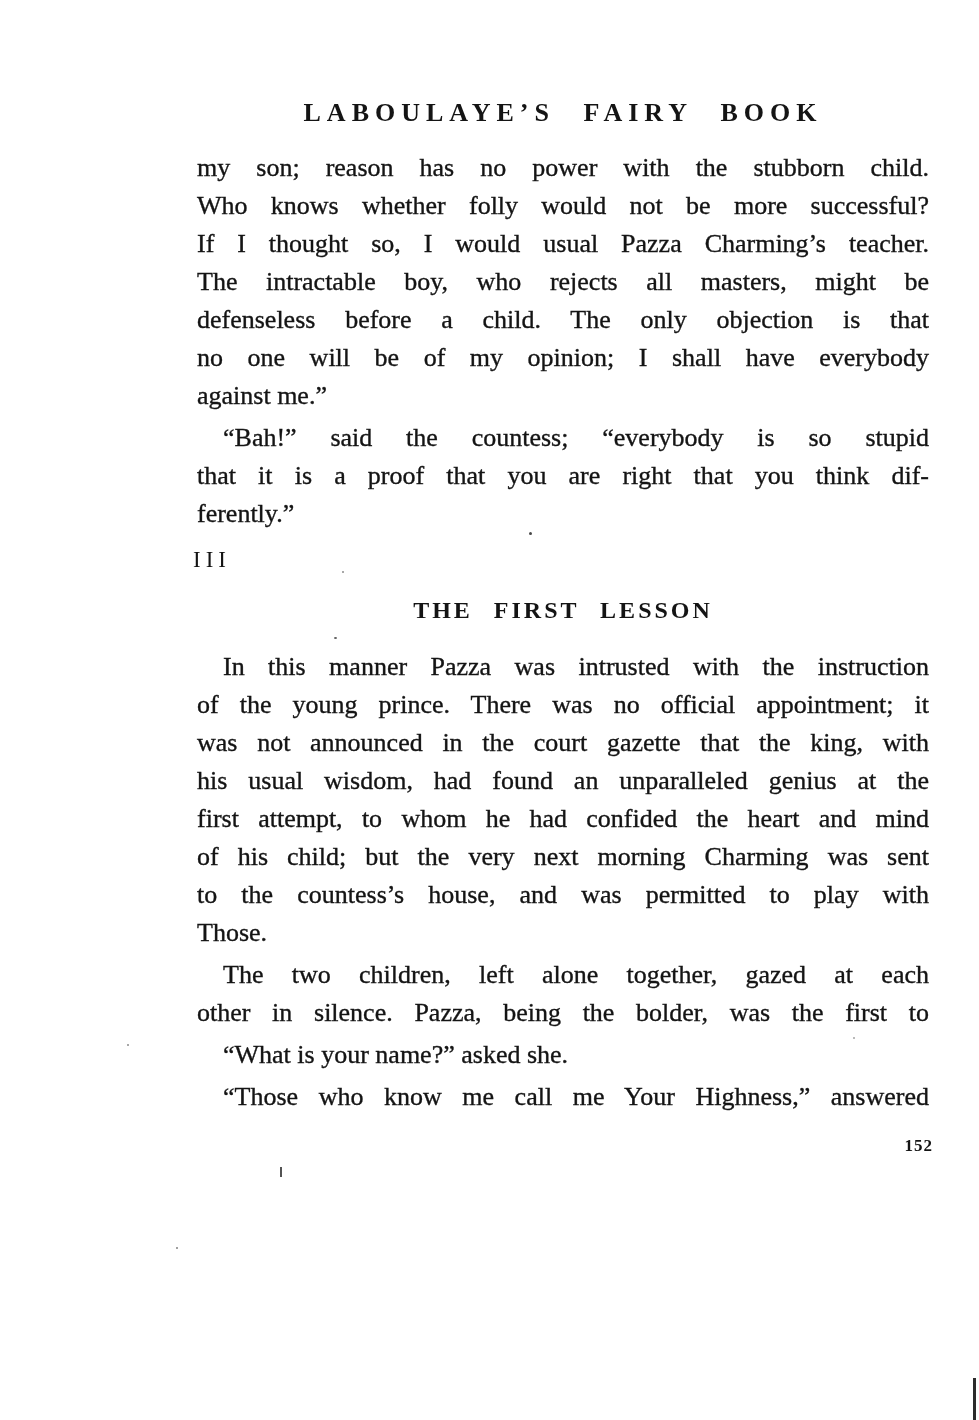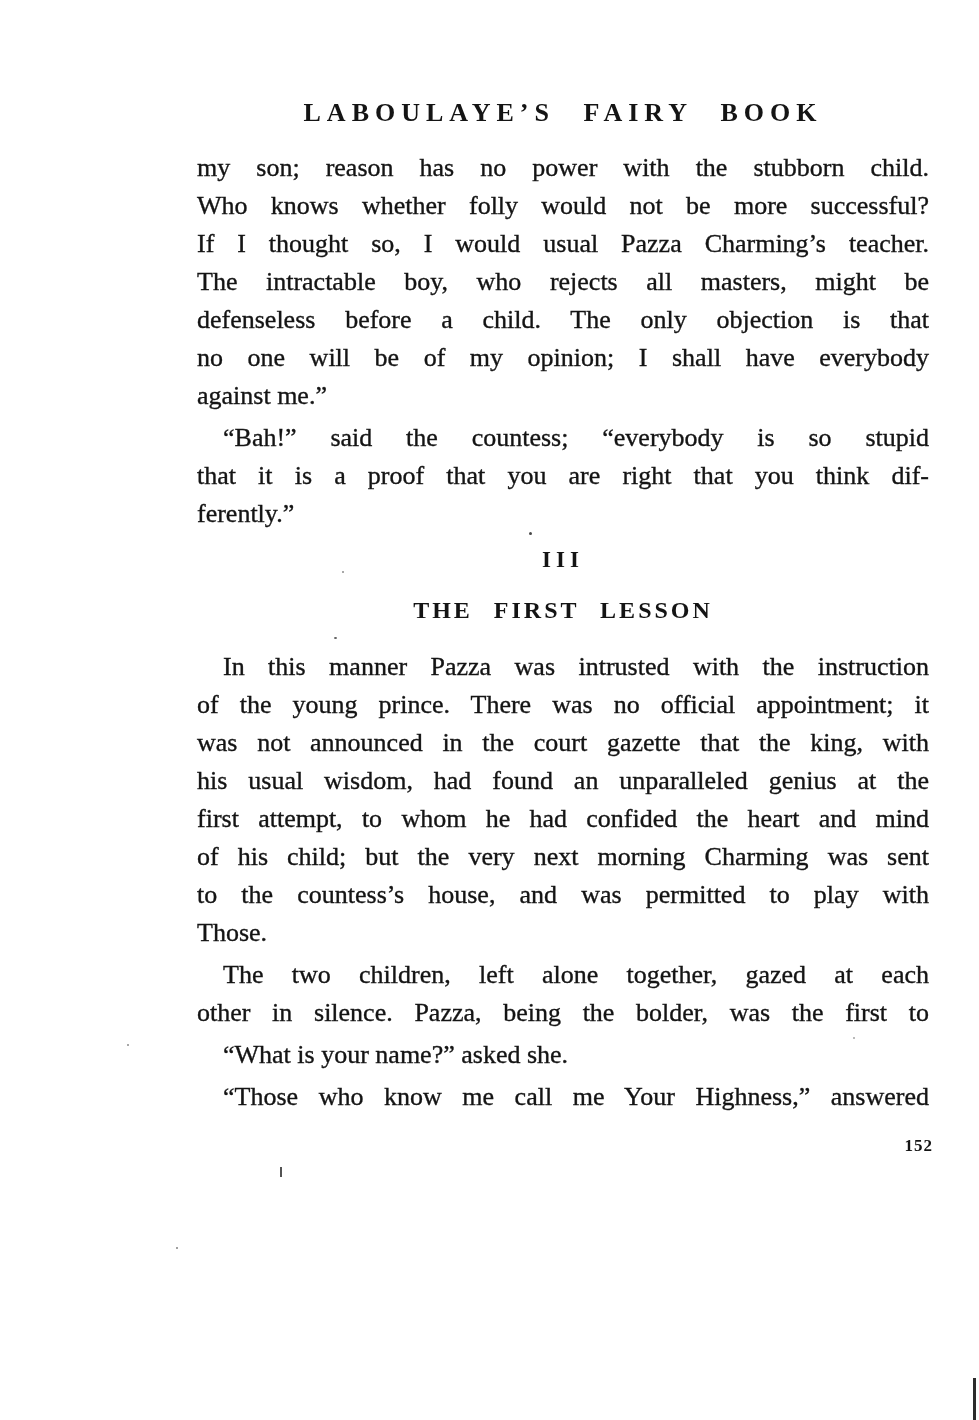--- a/index.html
+++ b/index.html
@@ -41,22 +41,22 @@
     line-height: 38px;
     text-align: justify;
     text-align-last: justify;
     -webkit-text-stroke: 0.35px #141414;
   }
   .line.flush { text-align-last: left; }
   .line.indent { text-indent: 26px; }
   .section-number {
     margin-top: 12px;
     line-height: 30px;
-    text-align: center;
-    font-weight: bold;
+    text-align: left;
+    font-weight: normal;
     font-size: 23px;
     letter-spacing: 5px;
   }
   .section-title {
     margin-top: 22px;
     margin-bottom: 25px;
     line-height: 26px;
     text-align: center;
     font-weight: bold;
     font-size: 24px;

